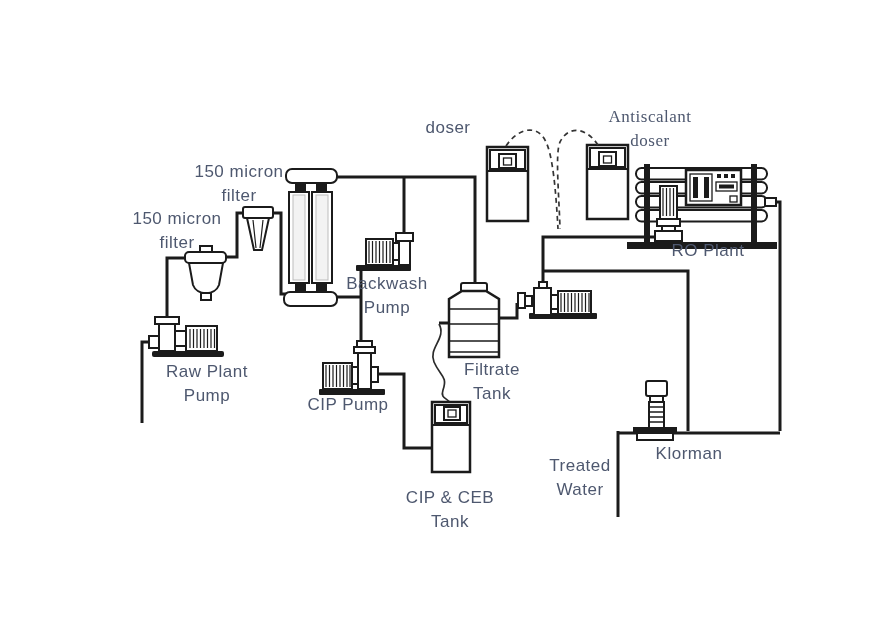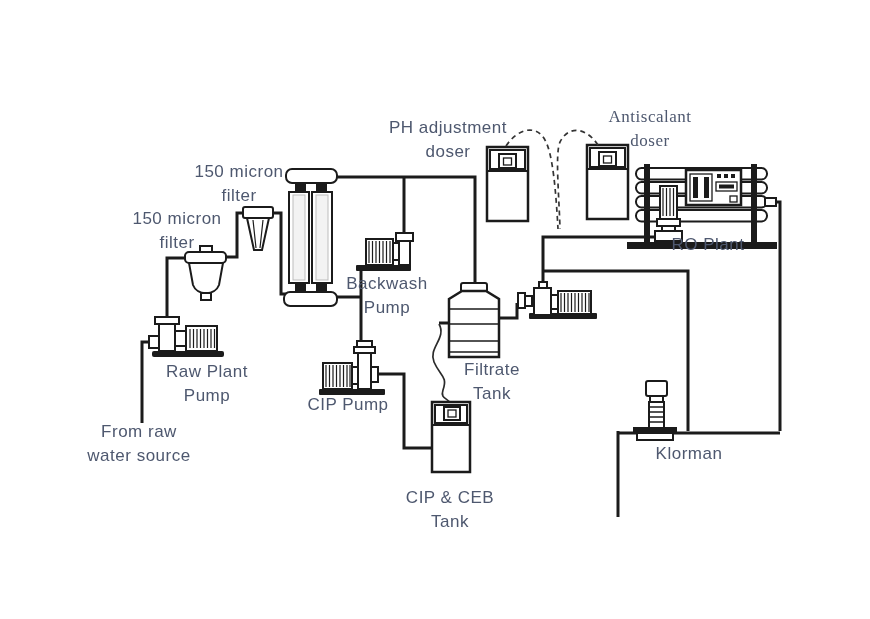--- a/index.html
+++ b/index.html
@@ -36,21 +36,21 @@
   #lb-anti{left:650px;top:105px;font-family:Liberation Serif, serif;}
   #lb-ftop{left:239px;top:160px;}
   #lb-fleft{left:177px;top:207px;}
   #lb-bw{left:387px;top:272px;}
   #lb-raw{left:207px;top:360px;}
   #lb-src{left:139px;top:420px;}
   #lb-cip{left:348px;top:393px;}
   #lb-ceb{left:450px;top:474px;margin-top:12px;}
   #lb-filt{left:492px;top:358px;text-align:center;}
   #lb-rolp{left:574px;top:319px;}
-  #lb-ro{left:708px;top:233px;text-align:center;}
+  #lb-ro{left:708px;top:239px;text-align:center;}
   #lb-klr{left:673px;top:442px;margin-left:16px;}
   #lb-trt{left:580px;top:454px;}
 </style>
 </head>
 <body>
 
 <div id="canvas">
 
   <svg id="diagram-svg" width="870" height="619" viewBox="0 0 870 619">
 
@@ -205,21 +205,20 @@
       <path class="thin2" d="M649 407 H664 M649 412 H664 M649 417 H664 M649 422 H664"></path>
       <rect class="fl" x="633" y="427" width="44" height="6"></rect>
       <rect class="dv" x="637" y="433" width="36" height="7"></rect>
     </g>
 
     <path class="dash" d="M506 146 C519 127 537 125 545 140 C553 154 556 193 558 229"></path>
     <path class="dash" d="M598 145 C585 126 568 126 560 142 C555 153 559 194 560 229"></path>
   </svg>
 
   <div class="label" id="lb-ph">
-    <span>PH adjustment</span>
     <span>doser</span>
   </div>
   <div class="label" id="lb-anti">
     <span>Antiscalant</span>
     <span>doser</span>
   </div>
   <div class="label" id="lb-ftop">
     <span>150 micron</span>
     <span>filter</span>
   </div>
@@ -228,35 +227,35 @@
     <span>filter</span>
   </div>
   <div class="label" id="lb-bw">
     <span>Backwash</span>
     <span>Pump</span>
   </div>
   <div class="label" id="lb-raw">
     <span>Raw Plant</span>
     <span>Pump</span>
   </div>
-  <div class="label" id="lb-src">
-    <span>From raw</span>
-    <span>water source</span>
-  </div>
   <div class="label" id="lb-cip">
     <span>CIP Pump</span>
   </div>
   <div class="label" id="lb-ceb">
     <span>CIP &amp; CEB</span>
     <span>Tank</span>
   </div>
   <div class="label" id="lb-filt">
     <span>Filtrate</span>
     <span>Tank</span>
   </div>
   <div class="label" id="lb-ro">
     <span>RO Plant</span>
   </div>
   <div class="label" id="lb-klr">
     <span>Klorman</span>
   </div>
+  <div class="label" id="lb-trt">
+    <span>Treated</span>
+    <span>Water</span>
+  </div>
 
 </div>
 
 </body></html>

